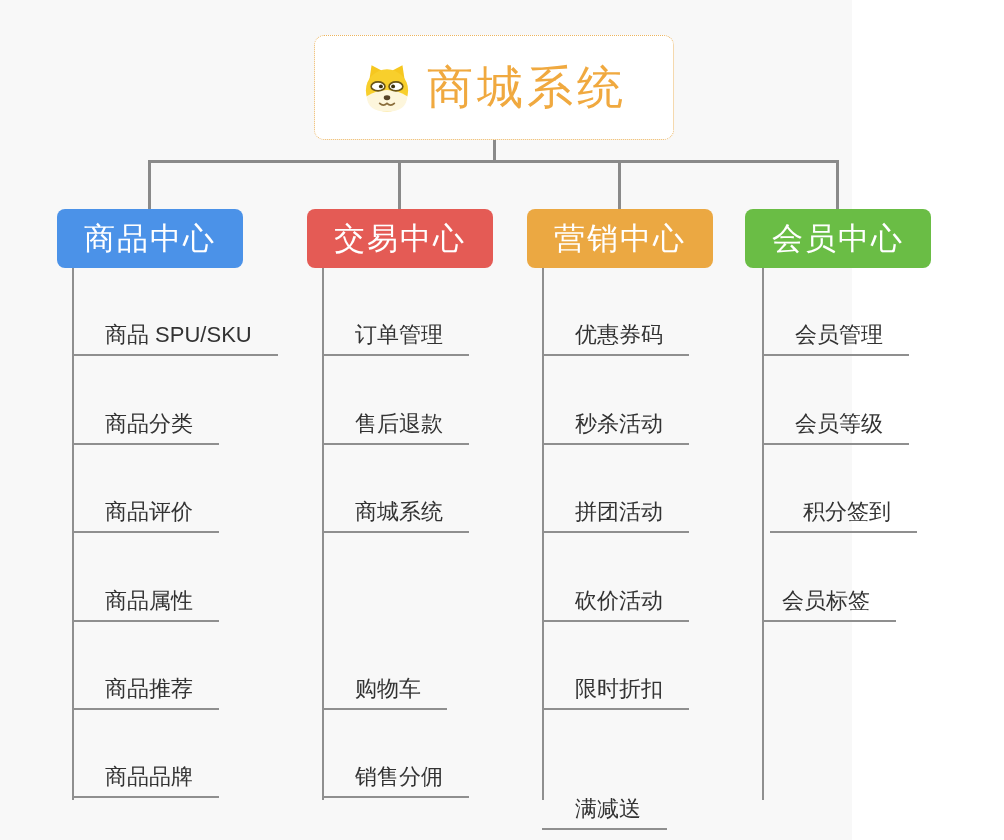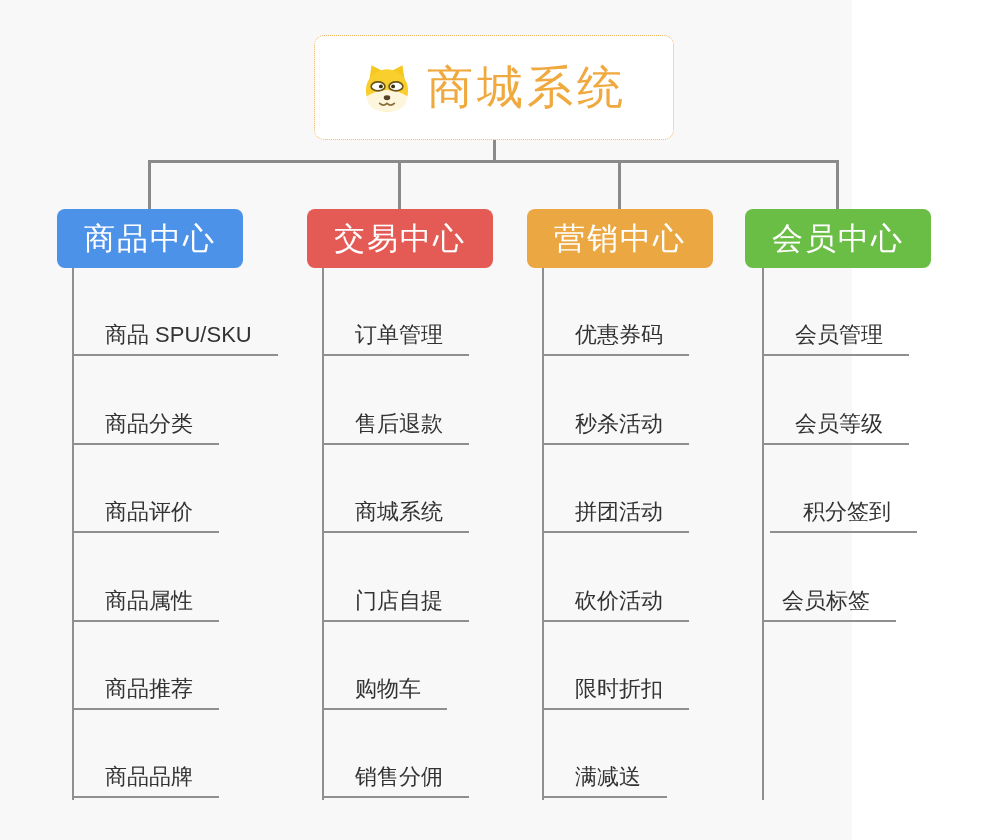--- a/index.html
+++ b/index.html
@@ -132,29 +132,28 @@
   <div class="leaf lc-1 lr-1" style="border-bottom-color: rgb(143, 143, 143);">商品 SPU/SKU</div>
   <div class="leaf lc-1 lr-2" style="border-bottom-color: rgb(143, 143, 143);">商品分类</div>
   <div class="leaf lc-1 lr-3" style="border-bottom-color: rgb(143, 143, 143);">商品评价</div>
   <div class="leaf lc-1 lr-4" style="border-bottom-color: rgb(143, 143, 143);">商品属性</div>
   <div class="leaf lc-1 lr-5" style="border-bottom-color: rgb(143, 143, 143);">商品推荐</div>
   <div class="leaf lc-1 lr-6" style="border-bottom-color: rgb(143, 143, 143);">商品品牌</div>
 
   <div class="leaf lc-2 lr-1" style="border-bottom-color: rgb(143, 143, 143);">订单管理</div>
   <div class="leaf lc-2 lr-2" style="border-bottom-color: rgb(143, 143, 143);">售后退款</div>
   <div class="leaf lc-2 lr-3" style="border-bottom-color: rgb(143, 143, 143);">商城系统</div>
-  <div class="leaf lc-2 lr-4" style="border-bottom-color: rgb(143, 143, 143);">门店自提</div>
   <div class="leaf lc-2 lr-5" style="border-bottom-color: rgb(143, 143, 143);">购物车</div>
   <div class="leaf lc-2 lr-6" style="border-bottom-color: rgb(143, 143, 143);">销售分佣</div>
 
   <div class="leaf lc-3 lr-1" style="border-bottom-color: rgb(143, 143, 143);">优惠券码</div>
   <div class="leaf lc-3 lr-2" style="border-bottom-color: rgb(143, 143, 143);">秒杀活动</div>
   <div class="leaf lc-3 lr-3" style="border-bottom-color: rgb(143, 143, 143);">拼团活动</div>
   <div class="leaf lc-3 lr-4" style="border-bottom-color: rgb(143, 143, 143);">砍价活动</div>
   <div class="leaf lc-3 lr-5" style="border-bottom-color: rgb(143, 143, 143);">限时折扣</div>
-  <div class="leaf lc-3 lr-6" style="border-bottom-color: rgb(143, 143, 143);">满减送</div>
+  <div class="leaf lc-3 lr-6" style="border-bottom-color: rgb(143, 143, 143); margin-top: 32px;">满减送</div>
 
   <div class="leaf lc-4 lr-1" style="border-bottom-color: rgb(143, 143, 143);">会员管理</div>
   <div class="leaf lc-4 lr-2" style="border-bottom-color: rgb(143, 143, 143);">会员等级</div>
   <div class="leaf lc-4 lr-3" style="border-bottom-color: rgb(143, 143, 143); margin-left: 8px;">积分签到</div>
   <div class="leaf lc-4 lr-4" style="border-bottom-color: rgb(143, 143, 143); padding-left: 20px;">会员标签</div>
 
 </div>
 
 </body></html>

